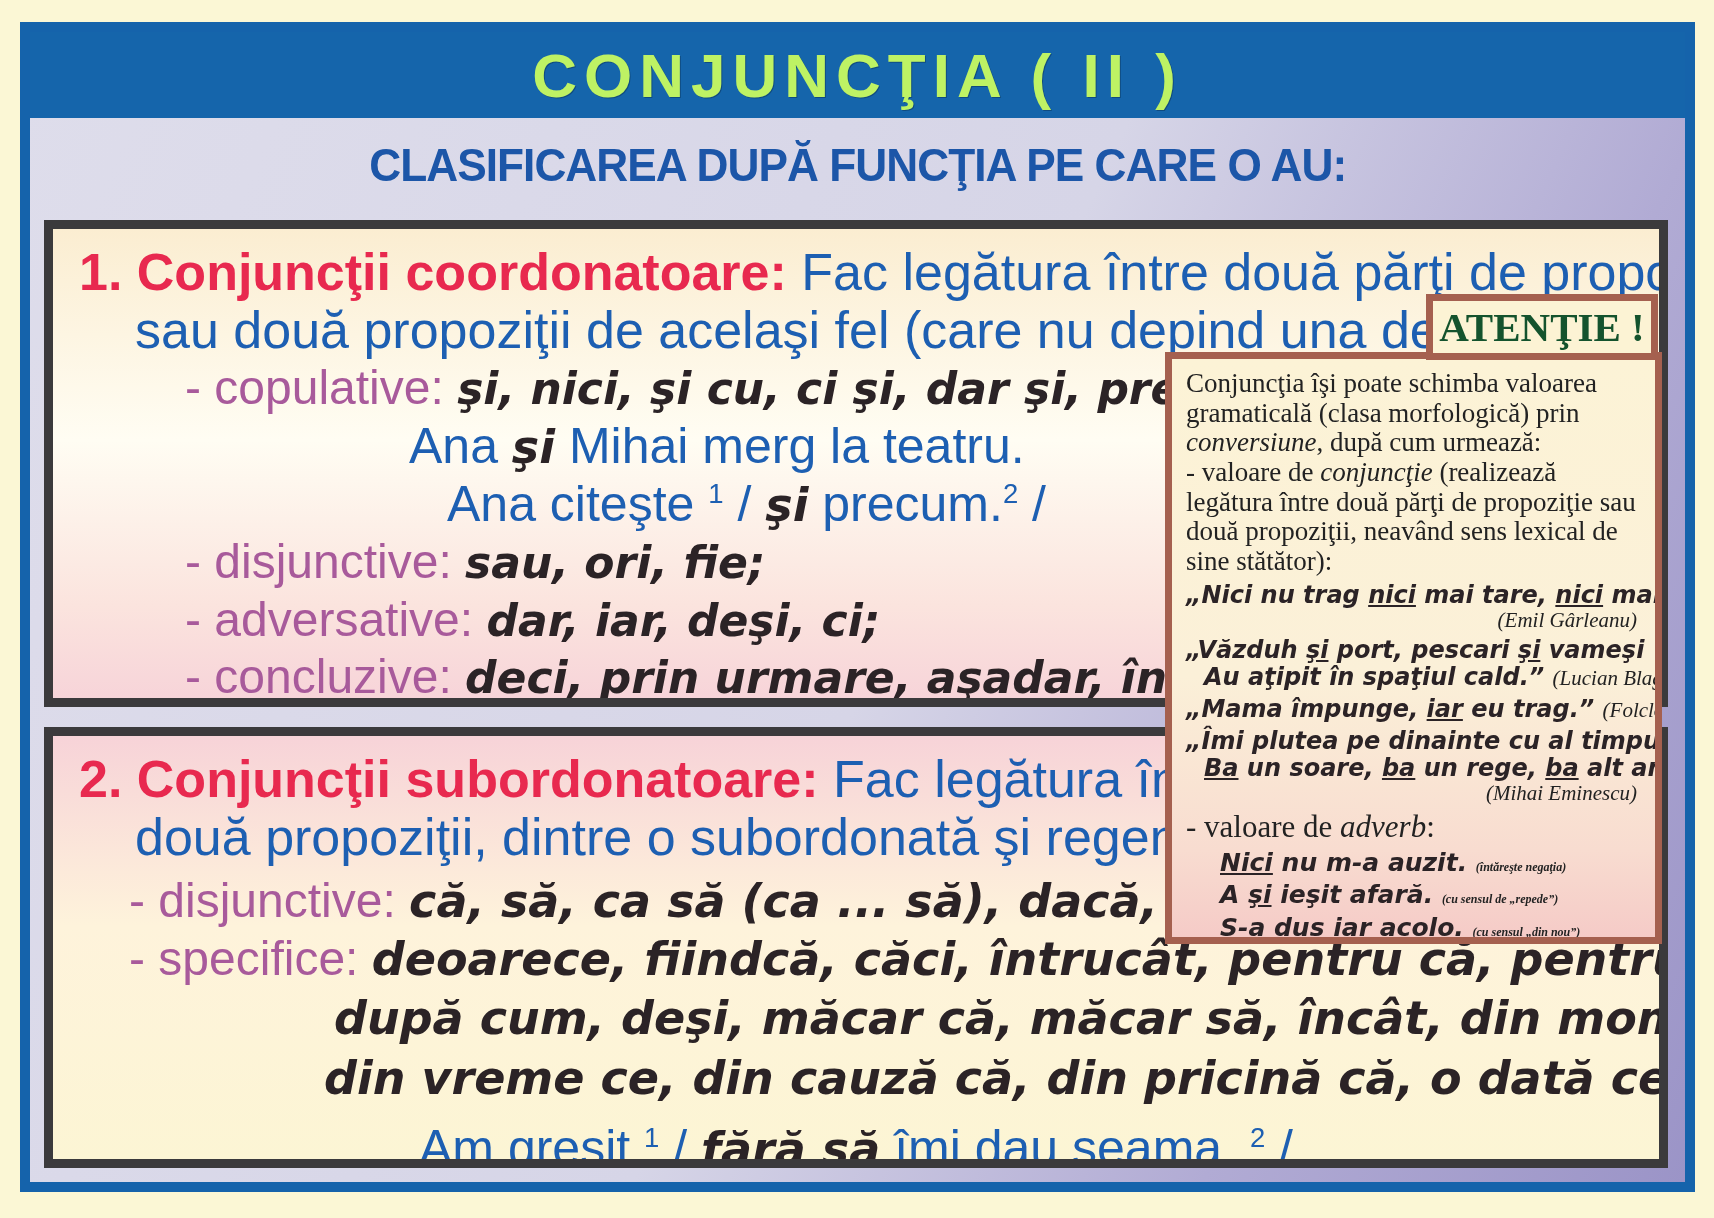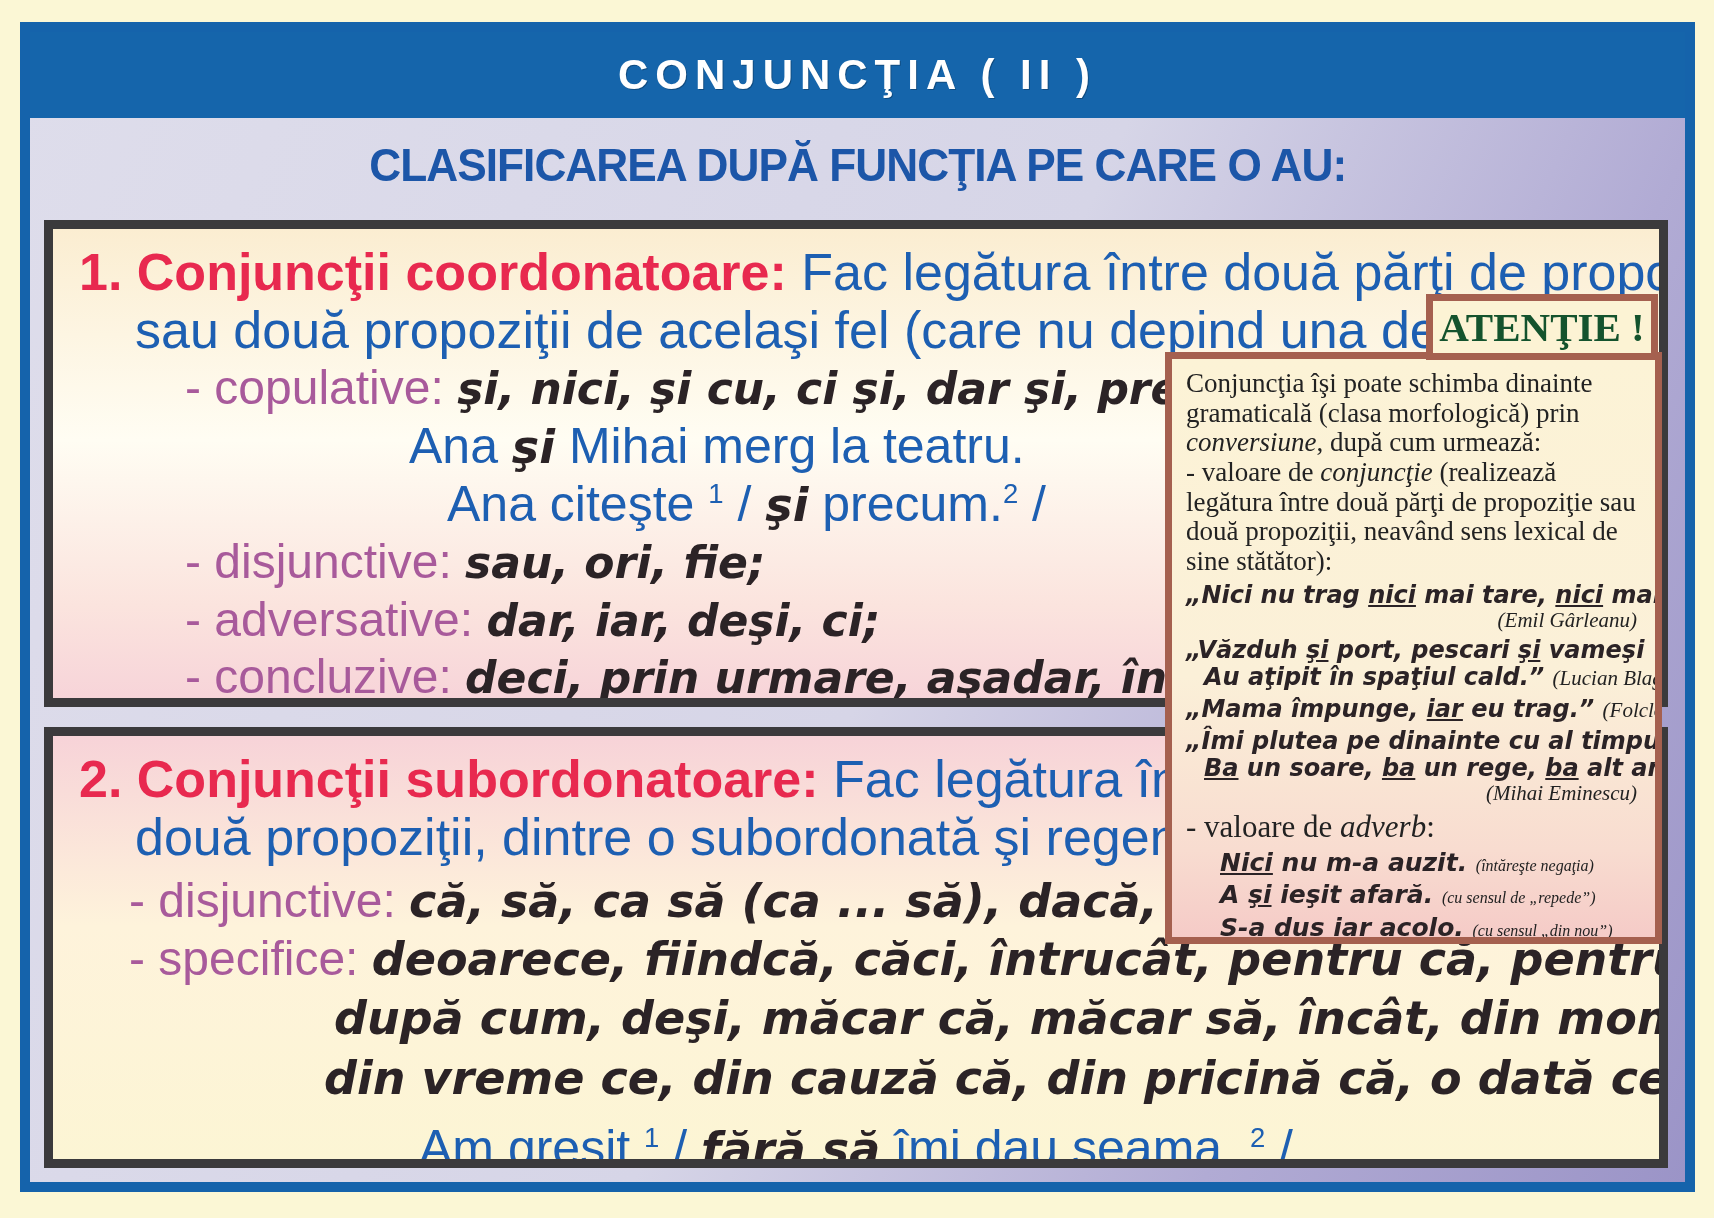--- a/index.html
+++ b/index.html
@@ -18,21 +18,21 @@
     border:10px solid #1563AB;
     background:linear-gradient(115deg, #DEDDEB 0%, #D6D5E7 52%, #B1ABD4 78%, #9B94C7 100%);
   }
 
   .band {
     position:absolute; left:0; top:0; width:100%; height:86px;
     background:#1565AB;
     display:flex; align-items:center; justify-content:center;
   }
   .title {
-    color:#ffffff; font-size:42px; font-weight:bold; letter-spacing:7px;
+    color:#bef264; font-size:62px; font-weight:bold; letter-spacing:7px;
     text-shadow:1px 1px 0 rgba(0,0,0,0.25);
   }
 
   .subtitle-row {
     position:absolute; left:0; top:86px; width:100%; height:92px;
     display:flex; align-items:center; justify-content:center;
   }
   .subtitle {
     color:#1C56A8; font-size:47px; font-weight:bold;
     transform:scaleX(0.94); letter-spacing:-1px; white-space:nowrap;
@@ -106,21 +106,21 @@
   .att-attr {
     font-family:"Liberation Serif", serif; font-style:italic; font-weight:normal;
     font-size:21px; color:#222222;
   }
   .attr-right { display:block; text-align:right; padding-right:4px; }
   .att-ex {
     font-family:"DejaVu Sans", sans-serif;
     font-style:italic; font-weight:bold; color:#2B2326;
     font-size:25px; line-height:1.3; margin-left:34px; white-space:nowrap;
   }
-  .att-ex .att-attr { font-size:16px; }
+  .att-ex .att-attr { font-size:12px;font-weight:bold; }
 
   .ml56  { margin-left:56px; }
   .ml50  { margin-left:50px; }
   .ml106 { margin-left:106px; }
   .ml245 { margin-left:245px; }
   .ml255 { margin-left:255px; }
   .ml330 { margin-left:330px; }
   .ml340 { margin-left:340px; }
   .ml368 { margin-left:368px; }
   .mt6   { margin-top:6px; }
@@ -191,21 +191,21 @@
 
       <div class="exline ml340 mt10">
         <span class="blue">Am greşit </span><sup class="blue">1</sup><span class="blue"> / </span><span class="conj">fără să</span><span class="blue"> îmi dau seama. </span><sup class="blue">2</sup><span class="blue"> /</span>
       </div>
     </div>
 
     <div class="att-label">ATENŢIE !</div>
 
     <div class="att-panel">
       <div class="att-p">
-        <span>Conjuncţia îşi poate schimba dinainte gramaticală (clasa morfologică) prin </span><i>conversiune</i><span>, după cum urmează:</span>
+        <span>Conjuncţia îşi poate schimba valoarea gramaticală (clasa morfologică) prin </span><i>conversiune</i><span>, după cum urmează:</span>
       </div>
       <div class="att-p">
         <span>- valoare de </span><i>conjuncţie</i><span> (realizează legătura între două părţi de propoziţie sau două propoziţii, neavând sens lexical de sine stătător):</span>
       </div>
 
       <div class="att-quote">
         <span>„Nici nu trag </span><span class="emph">nici</span><span> mai tare, </span><span class="emph">nici</span><span> mai încet.”</span>
         <span class="att-attr attr-right">(Emil Gârleanu)</span>
       </div>
 

